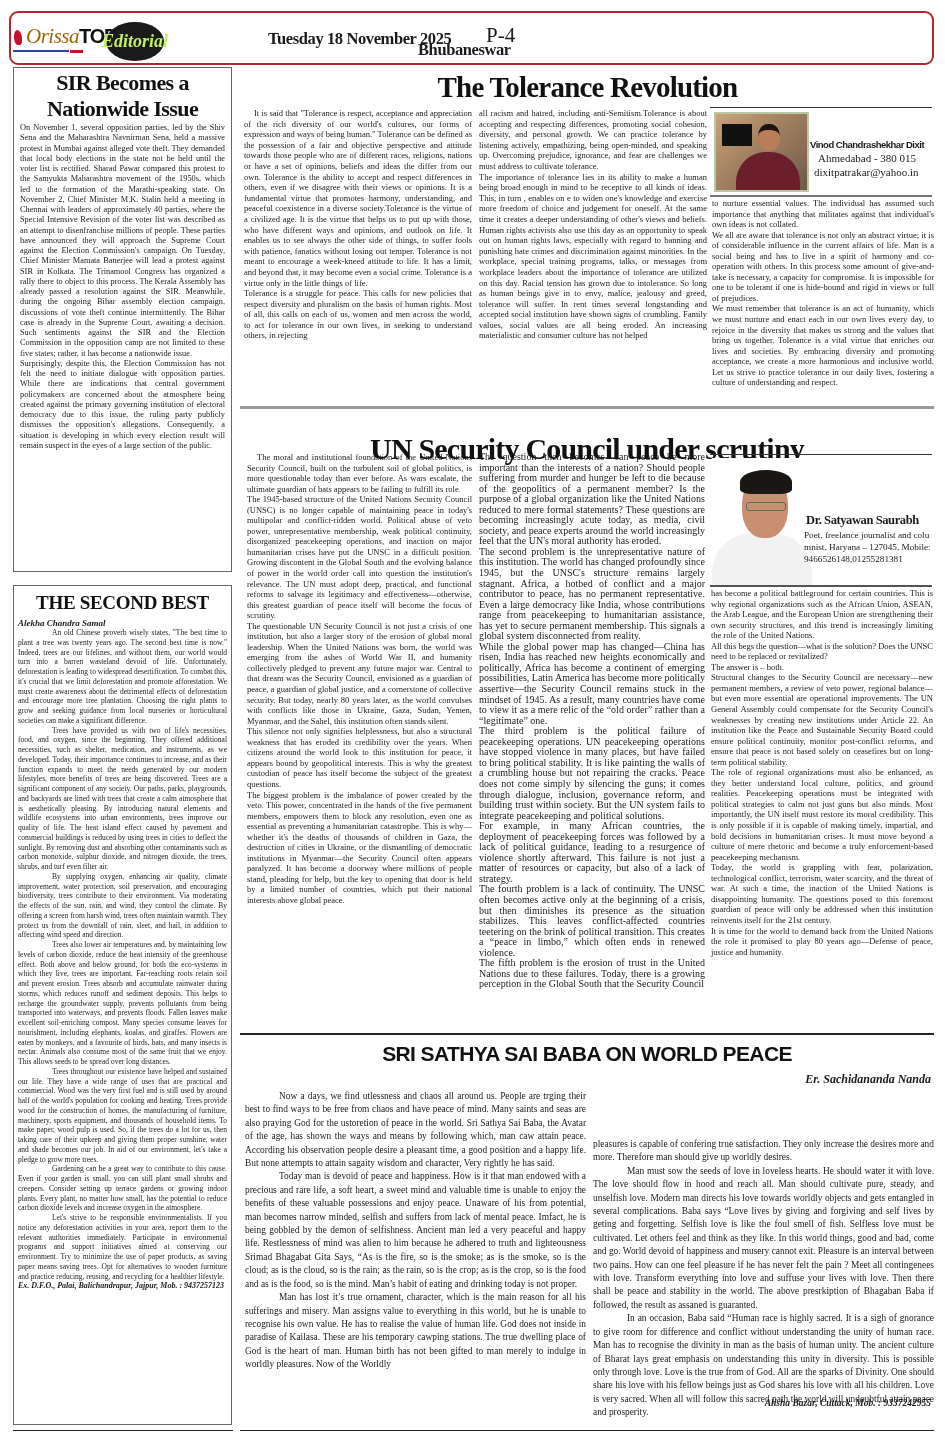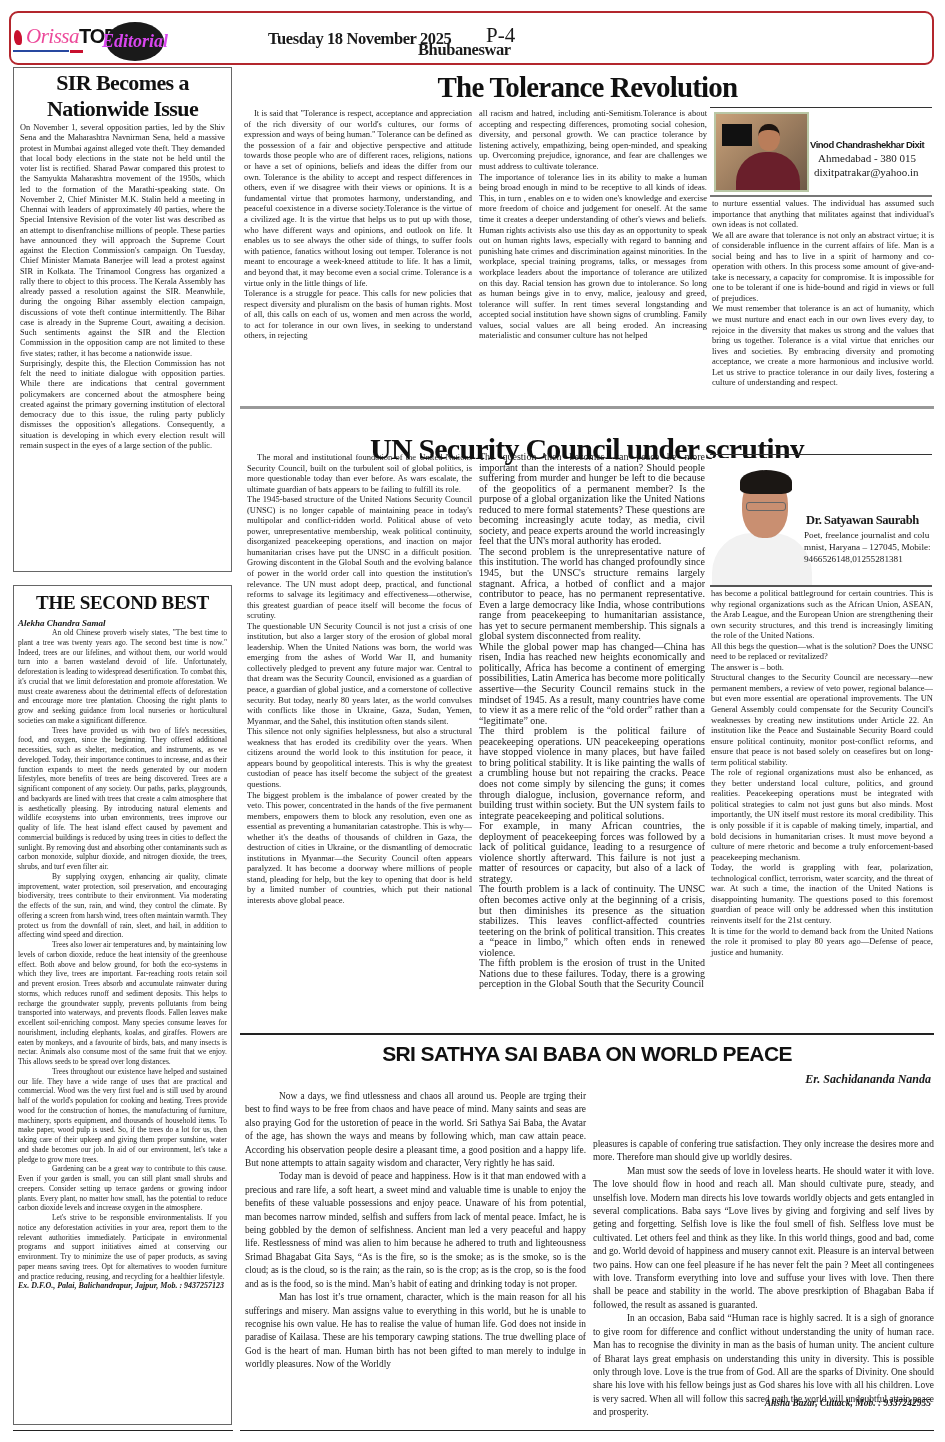--- a/index.html
+++ b/index.html
@@ -10,27 +10,27 @@
 .ind{text-indent:34px}
 .ind2{text-indent:10px}
 h1,h2{font-family:"Liberation Sans",sans-serif;font-weight:bold;text-align:center;letter-spacing:-1px;color:#111}
 </style>
 </head>
 <body>
 
 <div style="position:absolute;left:9px;top:11px;width:925px;height:54px;border:2px solid #b3262d;border-radius:9px;"></div>
 <div style="position:absolute;left:14px;top:24px;">
   <span style="display:inline-block;width:8px;height:15px;background:#c8102e;border-radius:40% 60% 30% 50%;vertical-align:-2px;"></span>
-  <span style="font-family:'Liberation Serif',serif;font-style:italic;font-size:21px;color:#ec4899;letter-spacing:-.5px;">Orissa</span><span style="font-family:'Liberation Sans',sans-serif;font-weight:bold;font-size:20px;color:#111;letter-spacing:-1.2px;">TODAY</span>
+  <span style="font-family:'Liberation Serif',serif;font-style:italic;font-size:21px;color:#a16207;letter-spacing:-.5px;">Orissa</span><span style="font-family:'Liberation Sans',sans-serif;font-weight:bold;font-size:20px;color:#111;letter-spacing:-1.2px;">TODAY</span>
 </div>
 <div style="position:absolute;left:13px;top:50px;width:56px;height:2px;background:#2848a0;"></div>
 <div style="position:absolute;left:70px;top:50px;width:13px;height:3px;background:#c8102e;"></div>
 
 <div style="position:absolute;left:106px;top:22px;width:58px;height:39px;border-radius:50%;background:#1a1a1a;display:flex;align-items:center;justify-content:center;">
-  <span style="color:#d946ef;font-family:'Liberation Serif',serif;font-style:italic;font-weight:bold;font-size:18px;">Editorial</span>
+  <span style="color:#bef264;font-family:'Liberation Serif',serif;font-style:italic;font-weight:bold;font-size:18px;">Editorial</span>
 </div>
 
 <div style="position:absolute;left:268px;top:29px;font-size:16.5px;font-weight:bold;letter-spacing:-.4px;">Tuesday 18 November 2025</div>
 <div style="position:absolute;left:418px;top:40px;font-size:16.5px;font-weight:bold;letter-spacing:-.4px;">Bhubaneswar</div>
 <div style="position:absolute;left:486px;top:23px;font-size:21px;">P-4</div>
 
 <div style="position:absolute;left:13px;top:67px;width:117px;height:505px;border:1.5px solid #666;width:219px;">
   <h2 style="font-family:'Liberation Serif',serif;font-weight:bold;font-size:22px;line-height:26px;letter-spacing:-.6px;padding:0 10px;margin-top:2px;">SIR Becomes a Nationwide Issue</h2>
   <div class="txt" style="padding:1px 6px 0 6px;font-size:8.3px;line-height:10.25px;">
     <p>On November 1, several opposition parties, led by the Shiv Sena and the Maharashtra Navnirman Sena, held a massive protest in Mumbai against alleged vote theft. They demanded that local body elections in the state not be held until the voter list is rectified. Sharad Pawar compared this protest to the Samyukta Maharashtra movement of the 1950s, which led to the formation of the Marathi-speaking state. On November 2, Chief Minister M.K. Stalin held a meeting in Chennai with leaders of approximately 40 parties, where the Special Intensive Revision of the voter list was described as an attempt to disenfranchise millions of people. These parties have announced they will approach the Supreme Court against the Election Commission's campaign. On Tuesday, Chief Minister Mamata Banerjee will lead a protest against SIR in Kolkata. The Trinamool Congress has organized a rally there to object to this process. The Kerala Assembly has already passed a resolution against the SIR. Meanwhile, during the ongoing Bihar assembly election campaign, discussions of vote theft continue intermittently. The Bihar case is already in the Supreme Court, awaiting a decision. Such sentiments against the SIR and the Election Commission in the opposition camp are not limited to these five states; rather, it has become a nationwide issue.</p>

